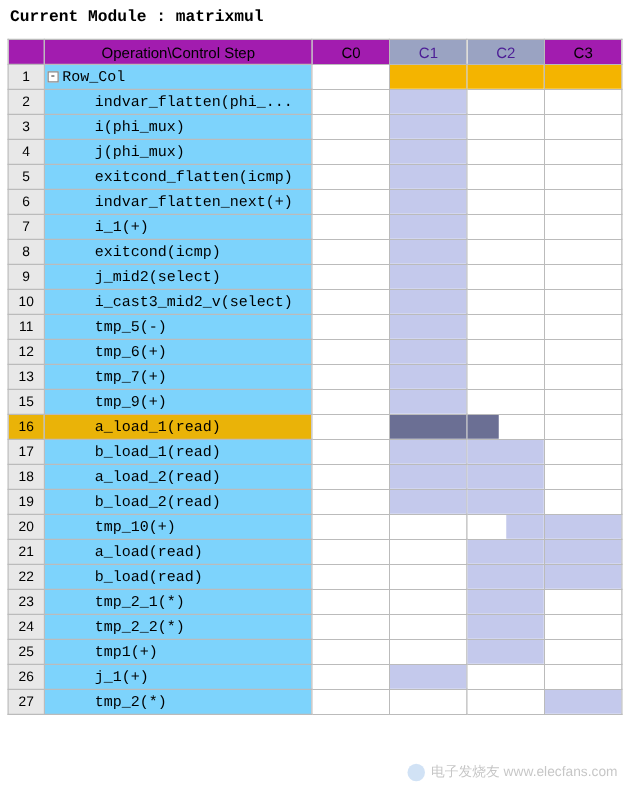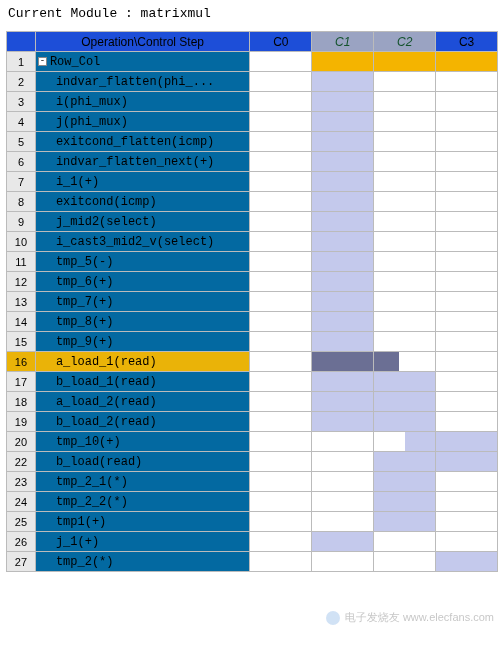--- a/index.html
+++ b/index.html
@@ -6,59 +6,58 @@
     body {
       font-family: "Courier New", monospace;
       font-size: 12px;
       background: #fff;
       padding: 6px;
       width: 504px;
     }
     .module-label {
       font-family: "Courier New", monospace;
       font-size: 13px;
-      font-weight: normal;
+      font-weight: bold;
       margin-bottom: 10px;
       padding-left: 2px;
     }
     .sheet {
       border-collapse: collapse;
       width: 100%;
       border: 1px solid #999;
     }
     .sheet th, .sheet td {
       border: 1px solid #bbb;
       height: 20px;
       padding: 0;
       font-weight: normal;
     }
     .hdr th {
-      background: #1d4ed8;
+      background: #a21caf;
       font-family: Arial, sans-serif;
       font-size: 12px;
       text-align: center;
     }
     .hdr th.opcol {
       text-align: center;
     }
     .hdr th.selected {
       background: #9aa3c2;
-      color: #14532d;
-      font-style: italic;
+      color: #4c1d95;
     }
     .rownum {
       width: 28px;
       text-align: center;
       background: #e8e8e8;
       font-family: Arial, sans-serif;
       font-size: 11px;
     }
     .opcell {
       width: 208px;
-      background: #0369a1;
+      background: #7dd3fc;
       font-family: "Courier New", monospace;
       font-size: 12px;
       padding-left: 4px;
       white-space: nowrap;
       overflow: hidden;
     }
     .opcell.root {
       padding-left: 2px;
     }
     .opcell .tree-toggle {
@@ -67,21 +66,21 @@
       height: 9px;
       border: 1px solid #888;
       line-height: 7px;
       text-align: center;
       font-size: 9px;
       margin-right: 3px;
       vertical-align: middle;
       background: #fff;
     }
     .opcell.child {
-      padding-left: 20px;
+      padding-left: 40px;
     }
     .ccol {
       width: 60px;
       background: #fff;
       position: relative;
     }
     .bar {
       position: absolute;
       left: 0; top: 0; right: 0; bottom: 0;
     }
@@ -263,30 +262,20 @@
         <td class="rownum">13</td>
         <td class="opcell child"><span>tmp_7(+)</span></td>
         <td class="ccol"></td>
         <td class="ccol">
           <div class="bar lav"></div>
         </td>
         <td class="ccol"></td>
         <td class="ccol"></td>
       </tr>
       <tr>
-        <td class="rownum">14</td>
-        <td class="opcell child"><span>tmp_8(+)</span></td>
-        <td class="ccol"></td>
-        <td class="ccol">
-          <div class="bar lav"></div>
-        </td>
-        <td class="ccol"></td>
-        <td class="ccol"></td>
-      </tr>
-      <tr>
         <td class="rownum">15</td>
         <td class="opcell child"><span>tmp_9(+)</span></td>
         <td class="ccol"></td>
         <td class="ccol">
           <div class="bar lav"></div>
         </td>
         <td class="ccol"></td>
         <td class="ccol"></td>
       </tr>
       <tr class="sel">
@@ -337,20 +326,32 @@
         </td>
         <td class="ccol"></td>
       </tr>
       <tr>
         <td class="rownum">20</td>
         <td class="opcell child"><span>tmp_10(+)</span></td>
         <td class="ccol"></td>
         <td class="ccol"></td>
         <td class="ccol">
           <div class="bar lav half-right"></div>
+        </td>
+        <td class="ccol">
+          <div class="bar lav"></div>
+        </td>
+      </tr>
+      <tr>
+        <td class="rownum">21</td>
+        <td class="opcell child"><span>a_load(read)</span></td>
+        <td class="ccol"></td>
+        <td class="ccol"></td>
+        <td class="ccol">
+          <div class="bar lav"></div>
         </td>
         <td class="ccol">
           <div class="bar lav"></div>
         </td>
       </tr>
       <tr>
         <td class="rownum">22</td>
         <td class="opcell child"><span>b_load(read)</span></td>
         <td class="ccol"></td>
         <td class="ccol"></td>

